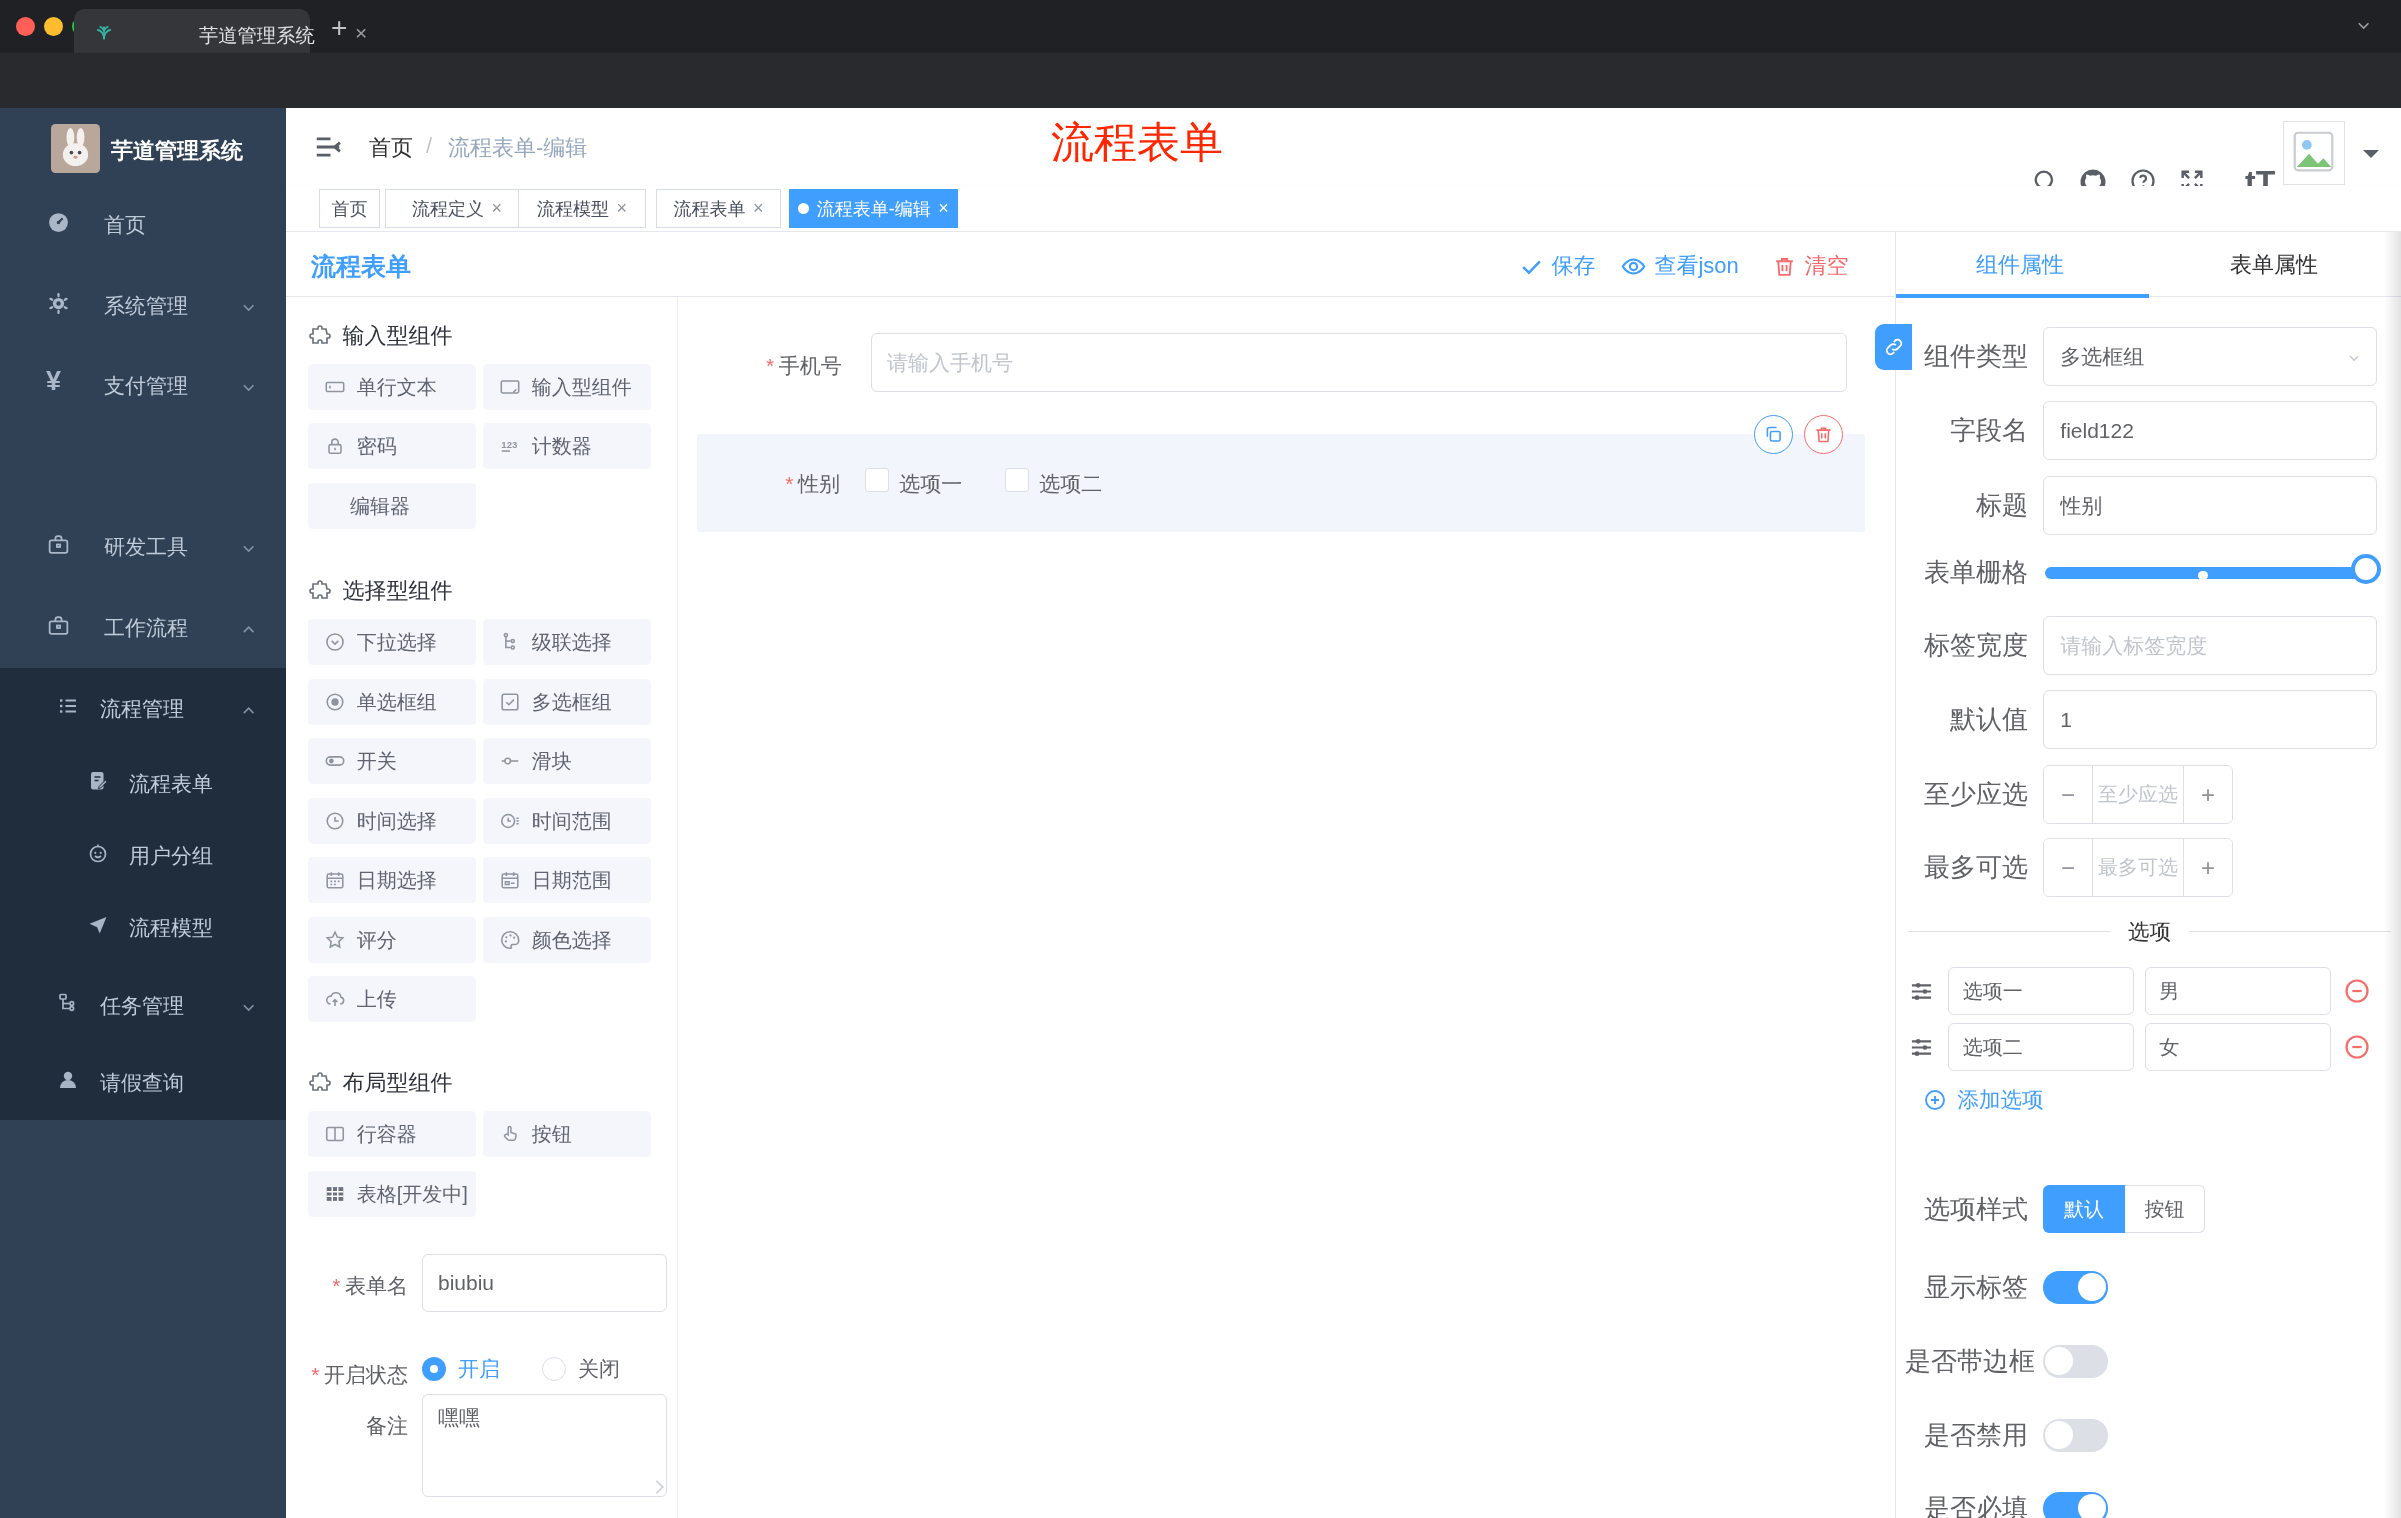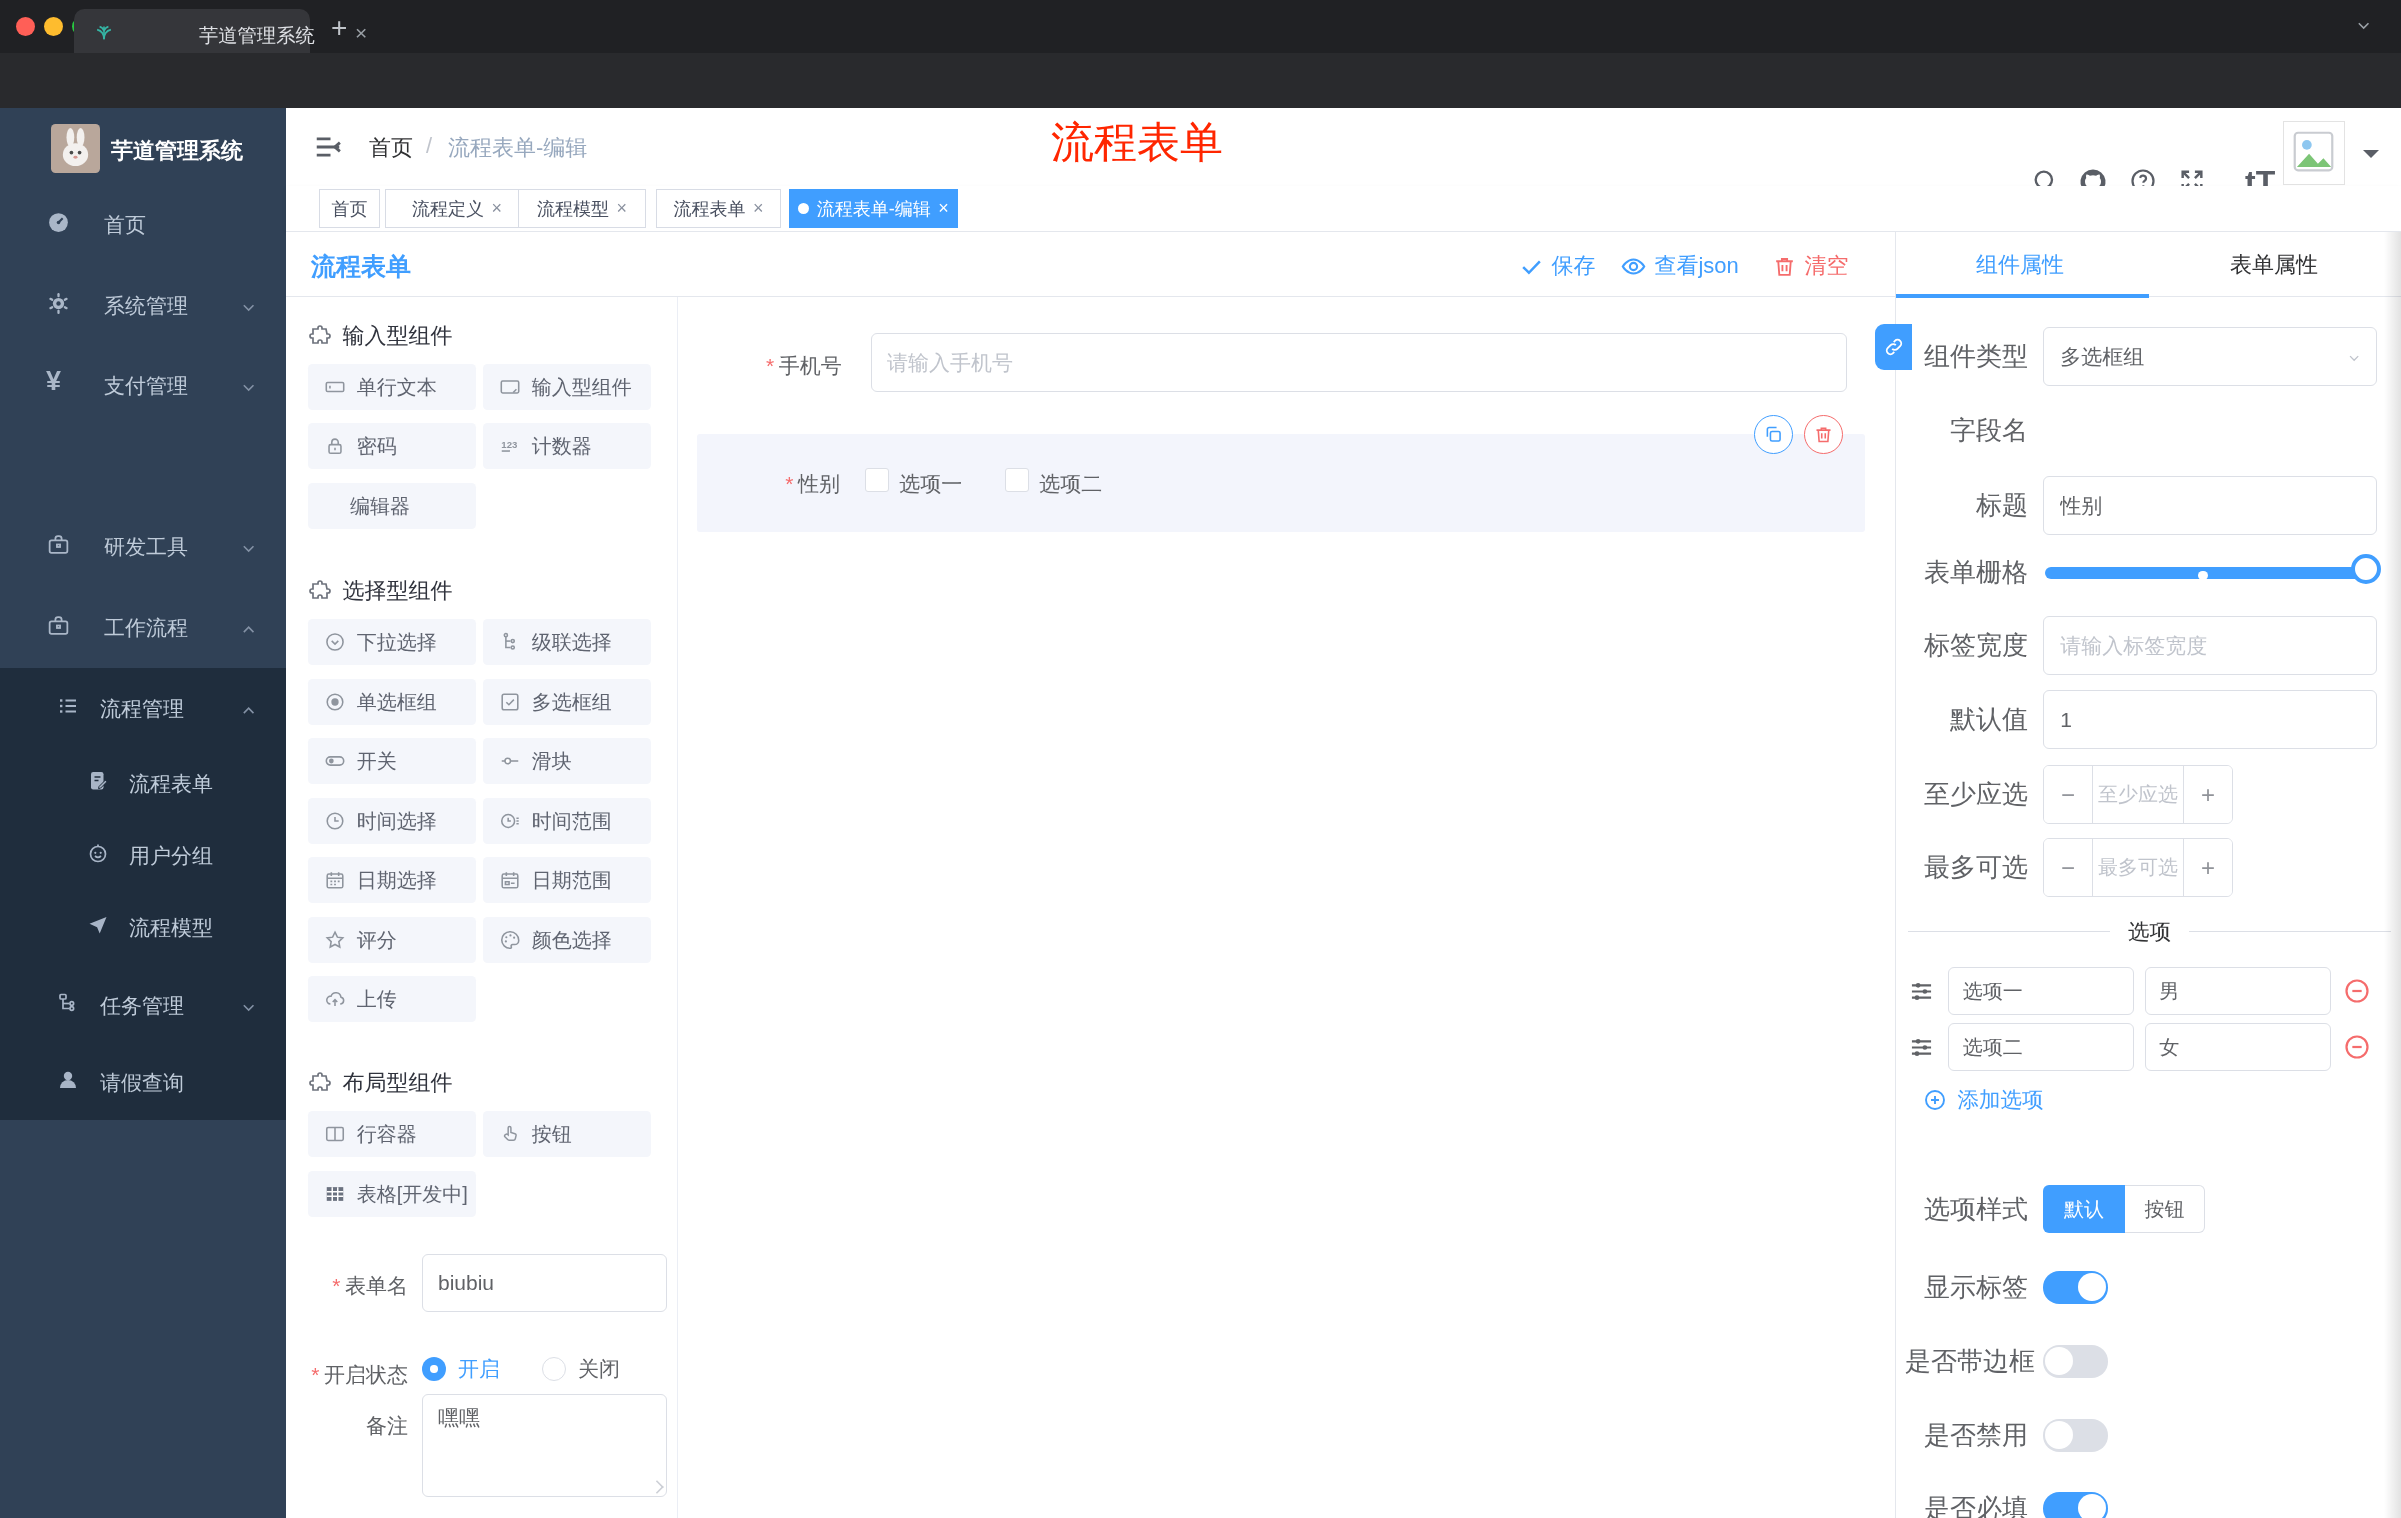--- a/index.html
+++ b/index.html
@@ -885,20 +885,23 @@
       <span class="plabel">组件类型</span>
       <div class="pctl">
         <span>多选框组</span>
         <svg class="ic caret" width="16.3" height="16.3" viewBox="0 0 22 22">
             <use href="#i-chevd"></use>
           </svg>
       </div>
     </div>
     <div class="prow" style="top:169px">
       <span class="plabel">字段名</span>
+      <div class="pctl">
+          <input value="field122" style="">
+        </div>
     </div>
     <div class="prow" style="top:244px">
       <span class="plabel">标题</span>
       <div class="pctl">
           <input value="性别" style="">
         </div>
     </div>
     <div class="prow" style="top:311px">
       <span class="plabel">表单栅格</span>
       <div id="slider">

